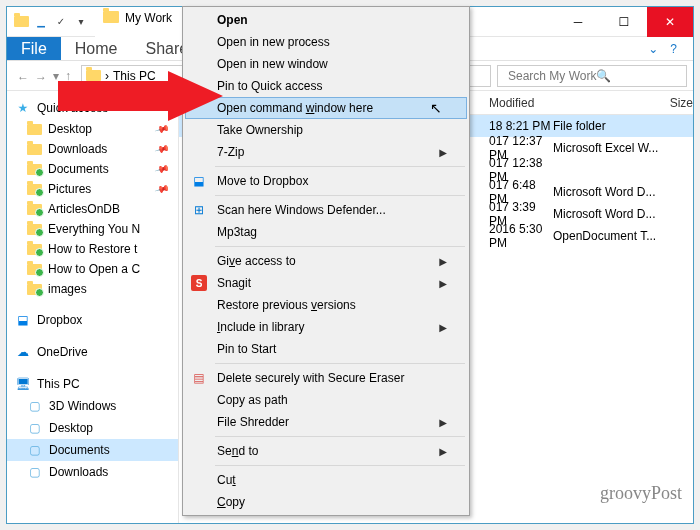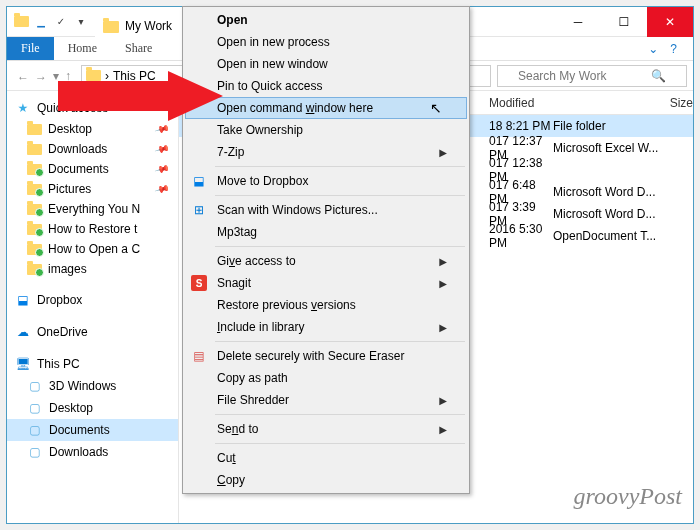--- a/index.html
+++ b/index.html
@@ -1,34 +1,34 @@
 <!DOCTYPE html>
 <html><head>
 <meta charset="utf-8">
 <style>
 * { margin: 0; padding: 0; box-sizing: border-box; font-family: "Segoe UI", Tahoma, sans-serif; font-size: 12px; user-select: none; }
 body { background: #f0f0f0; width: 700px; height: 530px; overflow: hidden; position: relative; }
 .window { position: absolute; top: 6px; left: 6px; right: 6px; bottom: 6px; background: #fff; border: 1px solid #4a9cc4; display: flex; flex-direction: column; }
 .titlebar { height: 30px; background: #fff; display: flex; align-items: center; border-bottom: 1px solid #e5e5e5; }
 .tb-icons { display: flex; gap: 4px; padding: 0 6px; align-items: center; }
 .tb-icons .ic { width: 16px; height: 16px; display: flex; align-items: center; justify-content: center; font-size: 10px; }
-.title-tab { background: #fff; padding: 4px 14px 4px 8px; display: flex; align-items: flex-end; gap: 6px; font-size: 12px; height: 30px; }
+.title-tab { background: #fff; padding: 4px 14px 4px 8px; display: flex; align-items: flex-start; gap: 6px; font-size: 12px; height: 30px; }
 .folder-ic { width: 16px; height: 12px; background: #ffd768; border-radius: 1px; position: relative; }
 .folder-ic::before { content: ""; position: absolute; top: -3px; left: 0; width: 6px; height: 3px; background: #ffd768; border-radius: 1px 1px 0 0; }
 .win-controls { margin-left: auto; display: flex; }
 .win-btn { width: 46px; height: 30px; display: flex; align-items: center; justify-content: center; color: #000; }
 .win-btn.close { background: #e81123; color: #fff; }
 .ribbon-tabs { height: 24px; display: flex; align-items: stretch; background: #fff; border-bottom: 1px solid #e1e1e1; }
-.ribbon-tab { padding: 0 14px; display: flex; align-items: center; font-size: 12px; color: #444; font-family: Liberation Serif, serif; }
+.ribbon-tab { padding: 0 14px; display: flex; align-items: center; font-size: 16px; color: #444; }
 .ribbon-tab.file { background: #1979ca; color: #fff; }
 .ribbon-caret { margin-left: auto; padding: 0 16px; display: flex; align-items: center; gap: 12px; color: #1979ca; }
 .addr { height: 30px; display: flex; align-items: center; gap: 6px; padding: 0 6px; border-bottom: 1px solid #e5e5e5; }
 .nav-arrows { display: flex; gap: 6px; color: #888; padding: 0 4px; }
 .addr-box { flex: 1; height: 22px; border: 1px solid #ccc; display: flex; align-items: center; padding: 0 4px; gap: 4px; font-size: 12px; overflow: hidden; }
-.search-box { width: 190px; height: 22px; border: 1px solid #ccc; display: flex; align-items: center; padding: 0 20px; color: #777; justify-content: space-between; }
+.search-box { width: 190px; height: 22px; border: 1px solid #ccc; display: flex; align-items: center; padding: 0 10px; color: #777; justify-content: flex-start; }
 .body { flex: 1; display: flex; min-height: 0; }
 .sidebar { width: 172px; border-right: 1px solid #e5e5e5; padding: 6px 0; overflow: hidden; }
 .sb-item { display: flex; align-items: center; gap: 6px; padding: 3px 4px 3px 20px; font-size: 12px; white-space: nowrap; }
 .sb-item.top { padding-left: 8px; font-weight: 400; }
 .sb-item.sel { background: #cce8ff; }
 .sb-item .pin { margin-left: auto; color: #888; font-size: 10px; transform: rotate(30deg); margin-right: 6px; }
 .sb-sep { height: 10px; }
 .ic-sm { width: 16px; height: 16px; display: flex; align-items: center; justify-content: center; font-size: 12px; }
 .star { color: #3aaee8; }
 .folder-sm { width: 15px; height: 11px; background: #ffd768; border-radius: 1px; position: relative; }
@@ -47,21 +47,21 @@
 .ctx { position: absolute; top: 6px; left: 182px; width: 288px; background: #f0f0f0; border: 1px solid #a0a0a0; box-shadow: 2px 2px 4px rgba(0,0,0,0.25); z-index: 10; padding: 2px; }
 .ctx-item { display: flex; align-items: center; height: 22px; padding: 0 20px 0 32px; position: relative; font-size: 12px; }
 .ctx-item.bold { font-weight: 600; }
 .ctx-item.hov { background: #c5e1f7; border: 1px solid #7bb1e0; height: 22px; margin: 0; padding: 0 19px 0 31px; }
 .ctx-item .ico { position: absolute; left: 6px; width: 16px; height: 16px; display: flex; align-items: center; justify-content: center; font-size: 12px; }
 .ctx-item .arrow { margin-left: auto; color: #333; font-size: 10px; }
 .ctx-sep { height: 1px; background: #d7d7d7; margin: 3px 2px 3px 30px; }
 .under { text-decoration: underline; }
 
 .red-arrow { position: absolute; top: 71px; left: 58px; z-index: 20; pointer-events: none; }
-.watermark { position: absolute; right: 18px; bottom: 20px; color: #888; font-size: 24px; font-style: italic; font-family: Georgia, serif; z-index: 5; }
+.watermark { position: absolute; right: 18px; bottom: 26px; color: #888; font-size: 18px; font-family: Georgia, serif; z-index: 5; }
 .dropbox-ic { color: #007ee5; }
 .onedrive-ic { color: #0078d4; }
 .pc-ic { color: #0078d4; }
 .cursor { position: absolute; top: 100px; left: 430px; z-index: 30; font-size: 14px; pointer-events: none; }
 </style>
 </head>
 <body>
 
 <div class="window">
 
@@ -135,20 +135,24 @@
             <span>Documents</span>
             <span class="pin">📌</span>
           </div>
           <div class="sb-item">
             <span class="folder-sm green"></span>
             <span>Pictures</span>
             <span class="pin">📌</span>
           </div>
           <div class="sb-item">
             <span class="folder-sm green"></span>
+            <span>ArticlesOnDB</span>
+          </div>
+          <div class="sb-item">
+            <span class="folder-sm green"></span>
             <span>Everything You N</span>
           </div>
           <div class="sb-item">
             <span class="folder-sm green"></span>
             <span>How to Restore t</span>
           </div>
           <div class="sb-item">
             <span class="folder-sm green"></span>
             <span>How to Open a C</span>
           </div>
@@ -266,41 +270,44 @@
       <span class="arrow">▶</span>
     </div>
   <div class="ctx-sep"></div>
   <div class="ctx-item">
       <span class="ico dropbox-ic">⬓</span>
       <span>Move to Dropbox</span>
     </div>
   <div class="ctx-sep"></div>
   <div class="ctx-item">
       <span class="ico" style="color:#0078d4">⊞</span>
-      <span>Scan with Windows Pictures...</span>
+      <span>Scan here Windows Defender...</span>
     </div>
   <div class="ctx-item">
       <span>Mp3tag</span>
     </div>
   <div class="ctx-sep"></div>
   <div class="ctx-item">
       <span><span>Gi</span><span class="under">v</span><span>e access to</span></span>
       <span class="arrow">▶</span>
     </div>
   <div class="ctx-item">
       <span class="ico" style="background:#e63b2e;color:#fff;border-radius:2px;font-size:10px;font-weight:bold">S</span>
       <span>Snagit</span>
       <span class="arrow">▶</span>
     </div>
   <div class="ctx-item">
       <span><span>Restore previous </span><span class="under">v</span><span>ersions</span></span>
     </div>
   <div class="ctx-item">
       <span><span class="under">I</span><span>nclude in library</span></span>
       <span class="arrow">▶</span>
+    </div>
+  <div class="ctx-item">
+      <span>Pin to Start</span>
     </div>
   <div class="ctx-sep"></div>
   <div class="ctx-item">
       <span class="ico" style="color:#d9534f">▤</span>
       <span>Delete securely with Secure Eraser</span>
     </div>
   <div class="ctx-item">
       <span>Copy as path</span>
     </div>
   <div class="ctx-item">

